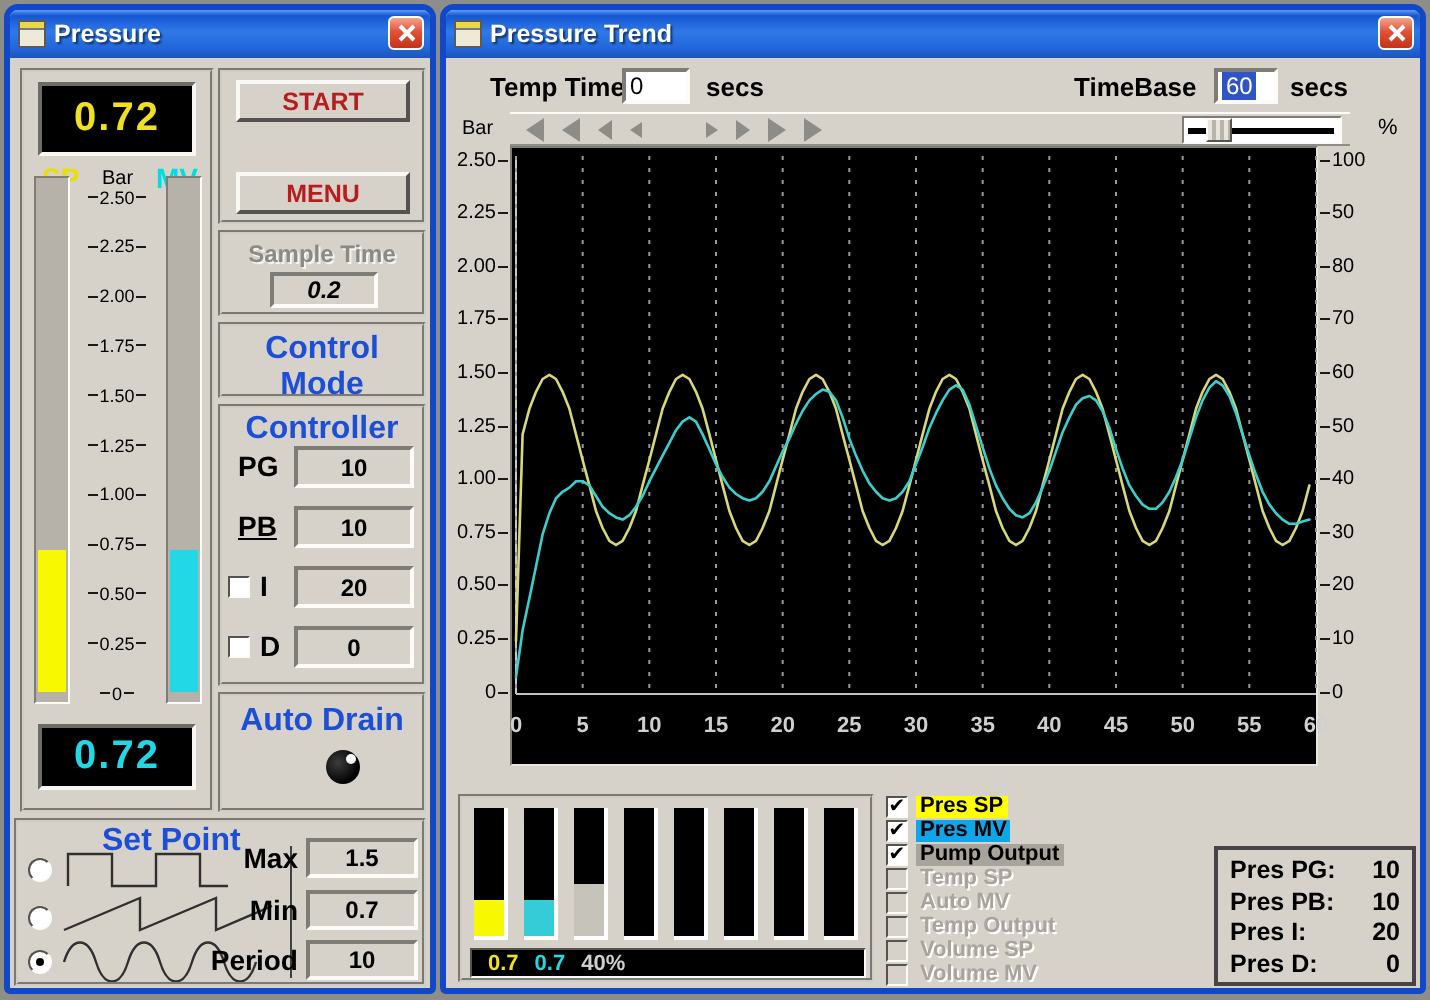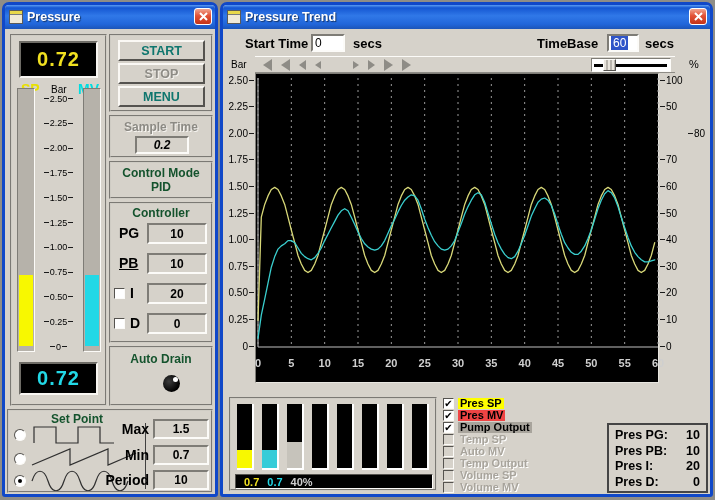--- a/index.html
+++ b/index.html
@@ -29,23 +29,23 @@
     font-weight:bold; font-size:20px; letter-spacing:1px; }
   .field { position:absolute; background:#d6d2ca;
     border:2px solid; border-color:#7e7c76 #fcfbf8 #fcfbf8 #7e7c76;
     display:flex; align-items:center; justify-content:center;
     font-weight:bold; font-size:12px; color:#000; }
   .wfield { position:absolute; background:#fff;
     border:2px solid; border-color:#7e7c76 #fcfbf8 #fcfbf8 #7e7c76;
     font-size:12px; color:#000; padding:0 2px; display:flex; align-items:center; }
   .btn { position:absolute; background:#d6d2ca; border:2px solid;
     border-color:#faf8f4 #55534f #55534f #faf8f4;
-    font-weight:bold; font-size:12.5px; color:#0f766e; text-align:center; cursor:pointer; }
+    font-weight:bold; font-size:12.5px; color:#b91c1c; text-align:center; cursor:pointer; }
   .btn.disabled { color:#8e8c86; text-shadow:1px 1px 0 #f6f4f0; }
-  .bluelabel { color:#14532d; font-weight:bold; font-size:12px; text-align:center; }
+  .bluelabel { color:#1d4ed8; font-weight:bold; font-size:16px; text-align:center; }
   .dislabel  { color:#8c8a84; font-weight:bold; font-size:12px; text-align:center;
                text-shadow:1px 1px 0 #f6f4f0; }
   .boldlbl { font-weight:bold; font-size:13px; color:#000; position:absolute; }
 
   .gauge-track { position:absolute; width:18px; background:#b6b2aa;
     border:1px solid; border-color:#7e7c76 #fcfbf8 #fcfbf8 #7e7c76; }
   .gauge-fill { position:absolute; left:1px; right:1px; bottom:5px; }
 
   .checkbox { width:11px; height:11px; background:#fff; flex:0 0 auto;
     border:1px solid; border-color:#55534f #fcfbf8 #fcfbf8 #55534f;
@@ -205,21 +205,20 @@
           <div class="gauge-fill" id="mv-fill" style="height: 71px; background: rgb(34, 216, 230);"></div>
         </div>
 
         <div class="blackdisp" style="left:7px; top:326px; width:79px; height:33px; color:#22d8e6;">
           <span>0.72</span>
         </div>
       </div>
 
       <div class="panel" style="left:104px; top:5px; width:104px; height:78px;">
         <button class="btn" style="left:7px; top:4px; width:87px; height:21px;">START</button>
-        <button class="btn disabled" style="left:7px; top:27px; width:87px; height:21px;">STOP</button>
         <button class="btn" style="left:7px; top:50px; width:87px; height:21px;">MENU</button>
       </div>
 
       <div class="panel" style="left:104px; top:86px; width:104px; height:43px;">
         <div class="dislabel" style="margin-top:3px;">Sample Time</div>
         <div class="field" style="left:24px; top:19px; width:54px; height:18px;font-style:italic;">0.2</div>
       </div>
 
       <div class="panel" style="left:104px; top:132px; width:104px; height:38px;">
         <div class="bluelabel" style="margin-top:3px;">Control Mode</div>
@@ -284,21 +283,21 @@
       <span class="wicon"></span>
       <span class="wtitle">Pressure Trend</span>
       <span class="closebtn">
         <svg width="9" height="9">
           <path d="M1 1 L8 8 M8 1 L1 8" stroke="#fff" stroke-width="2"></path>
           </svg>
       </span>
     </div>
     <div class="client">
 
-      <span class="boldlbl" style="left:22px; top:7px;">Start Time</span>
+      <span class="boldlbl" style="left:22px; top:7px;">Temp Time</span>
       <div class="wfield" style="left:88px; top:5px; width:34px; height:18px;">
         <span>0</span>
       </div>
       <span class="boldlbl" style="left:130px; top:7px;">secs</span>
 
       <span class="boldlbl" style="left:314px; top:7px;">TimeBase</span>
       <div class="wfield" style="left:384px; top:5px; width:32px; height:18px;">
         <span style="background:#2f54c8; color:#fff; padding:0 2px;">60</span>
       </div>
       <span class="boldlbl" style="left:422px; top:7px;">secs</span>
@@ -405,21 +404,21 @@
       </div>
       <div id="right-axis" style="position:absolute; left:436px; top:44px; width:40px; height:310px;">
           <div class="ytick" style="top: 2px; left: 0px;">
             <i></i>
             <span>100</span>
           </div>
           <div class="ytick" style="top: 28.6px; left: 0px;">
             <i></i>
             <span>50</span>
           </div>
-          <div class="ytick" style="top: 55.2px; left: 0px; margin-left: 28px;">
+          <div class="ytick" style="top: 55.2px; left: 0px;">
             <i></i>
             <span>80</span>
           </div>
           <div class="ytick" style="top: 81.8px; left: 0px;">
             <i></i>
             <span>70</span>
           </div>
           <div class="ytick" style="top: 108.4px; left: 0px;">
             <i></i>
             <span>60</span>
@@ -474,21 +473,21 @@
           </div>
       </div>
 
       <div id="legend" style="position:absolute; left:220px; top:369px; width:160px;">
           <div class="legend-row">
             <div class="checkbox">✔</div>
             <span class="lbl" style="background: rgb(255, 255, 0);">Pres SP</span>
           </div>
           <div class="legend-row">
             <div class="checkbox">✔</div>
-            <span class="lbl" style="background: #ef4444;">Pres MV</span>
+            <span class="lbl" style="background: #0ea5e9;">Pres MV</span>
           </div>
           <div class="legend-row">
             <div class="checkbox">✔</div>
             <span class="lbl" style="background: rgb(168, 164, 156);">Pump Output</span>
           </div>
           <div class="legend-row">
             <div class="checkbox dis"></div>
             <span class="lbl dis">Temp SP</span>
           </div>
           <div class="legend-row">

